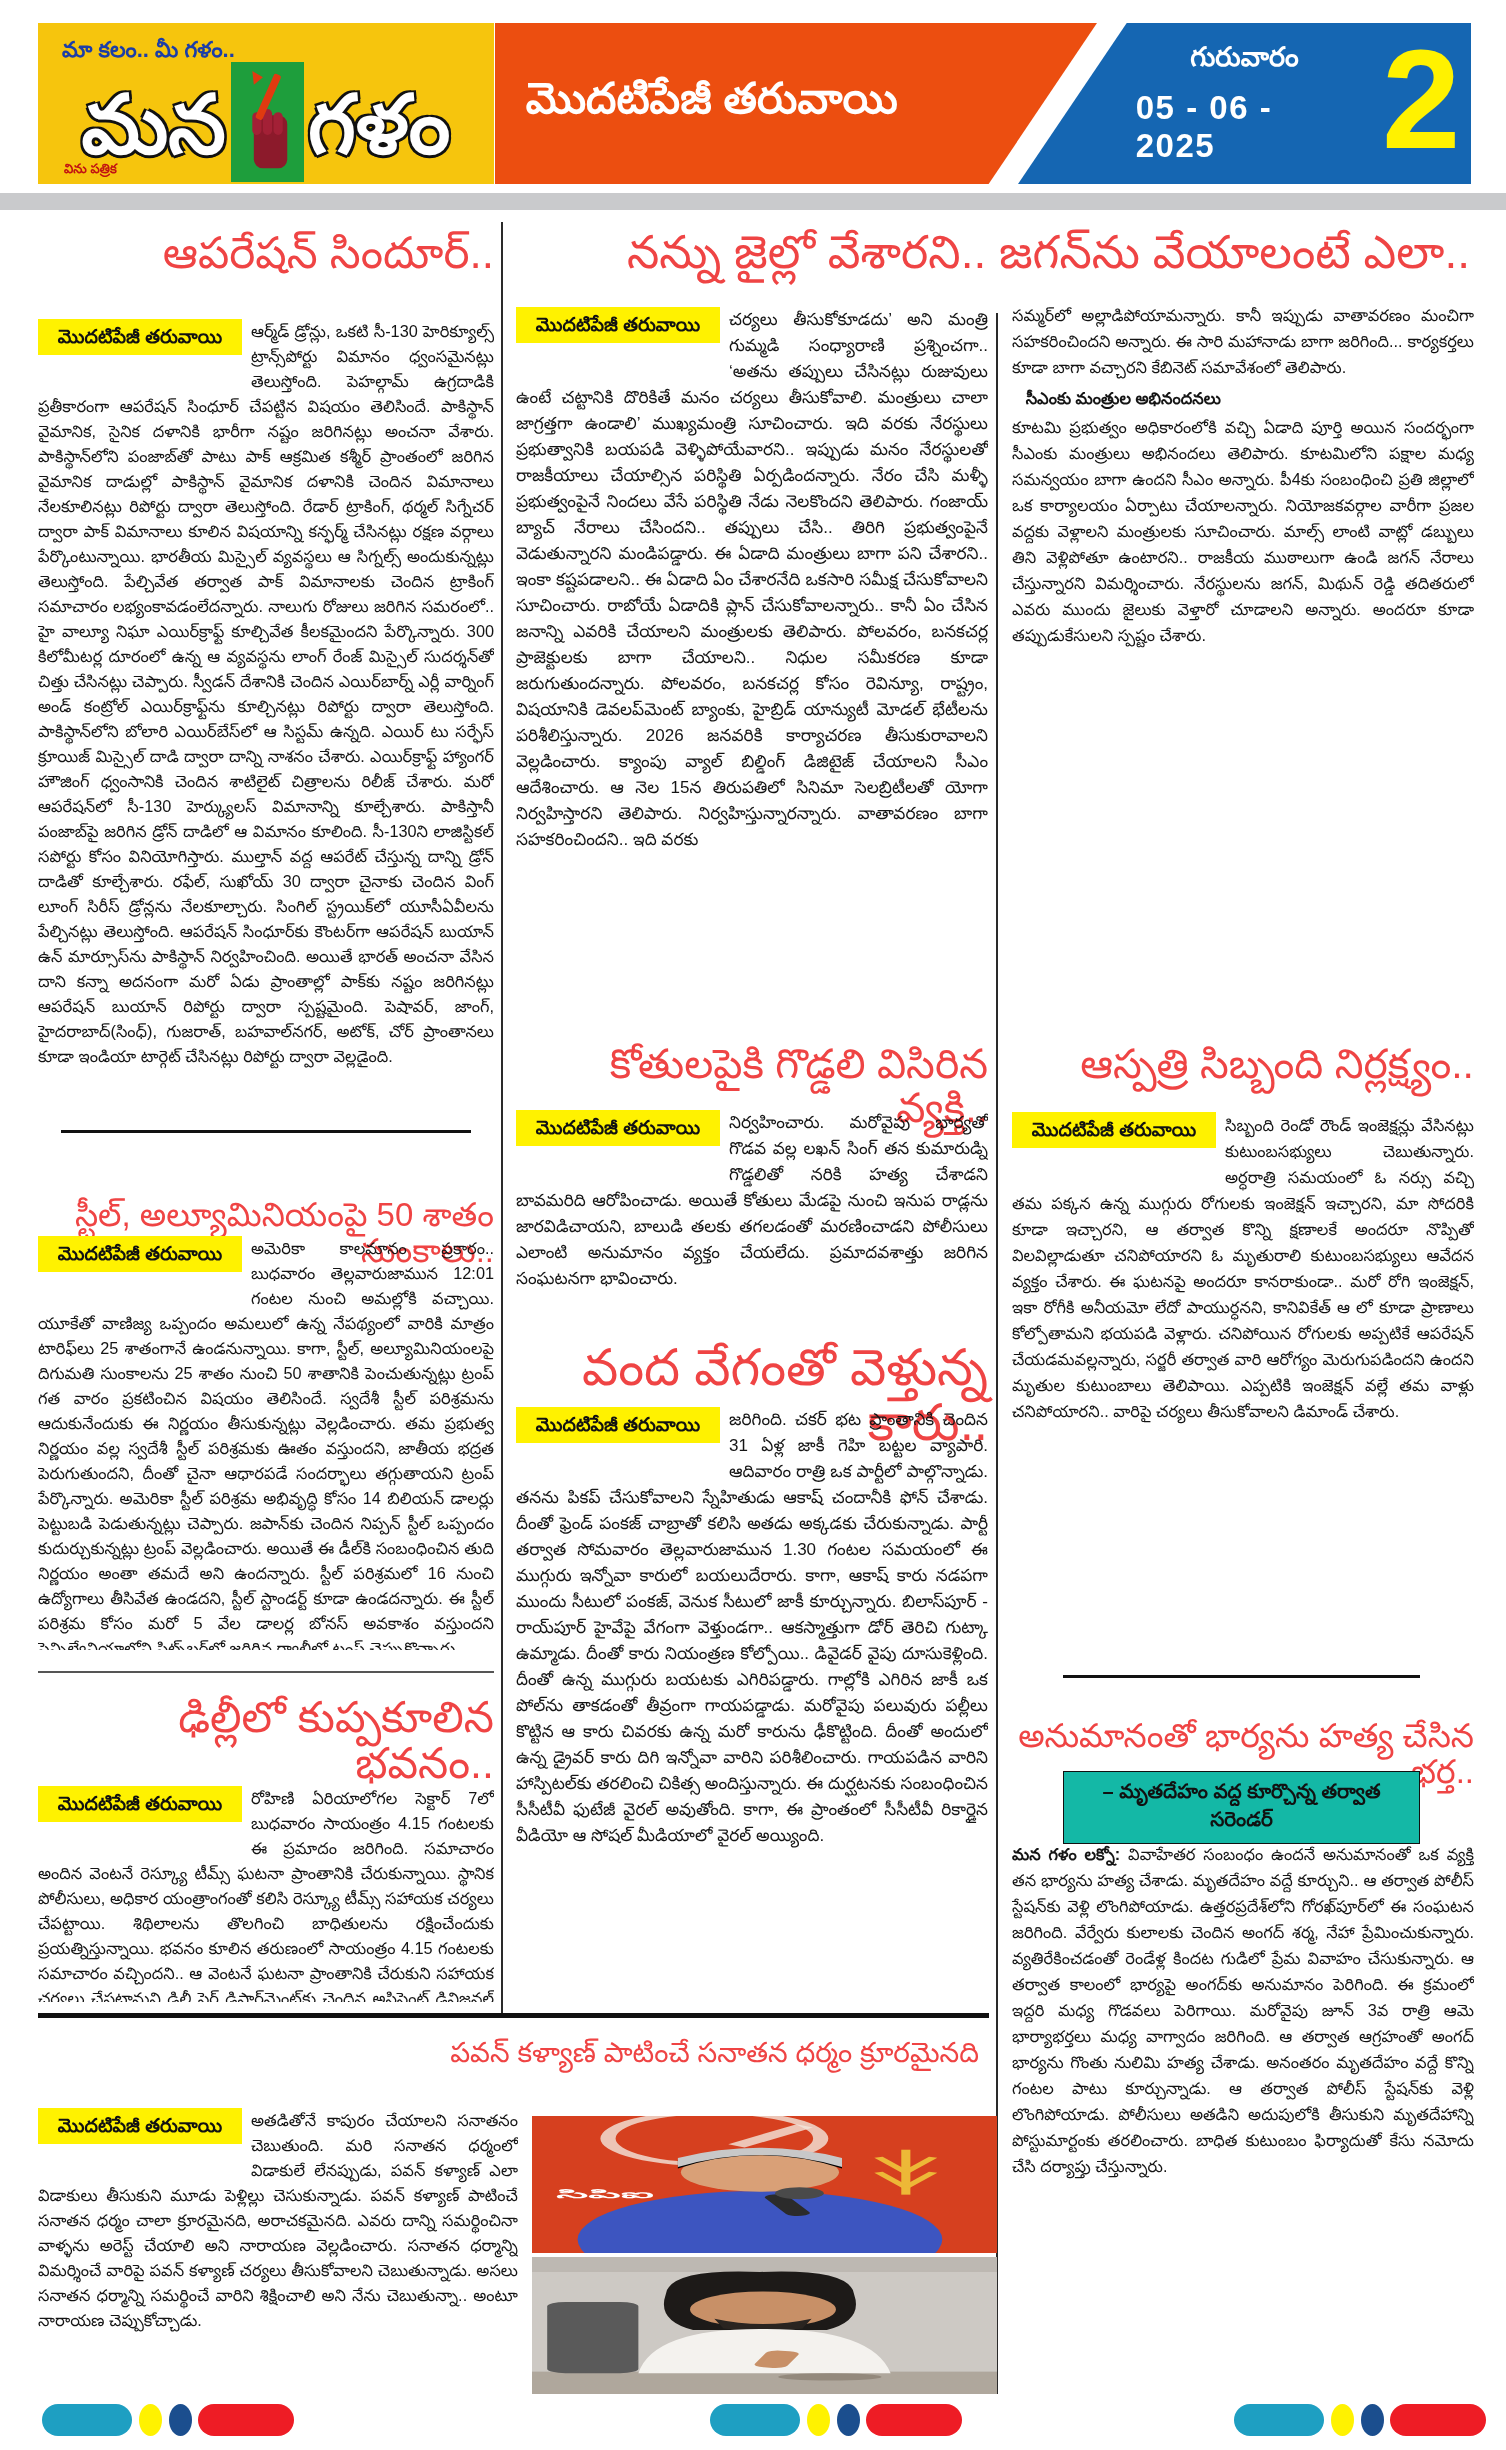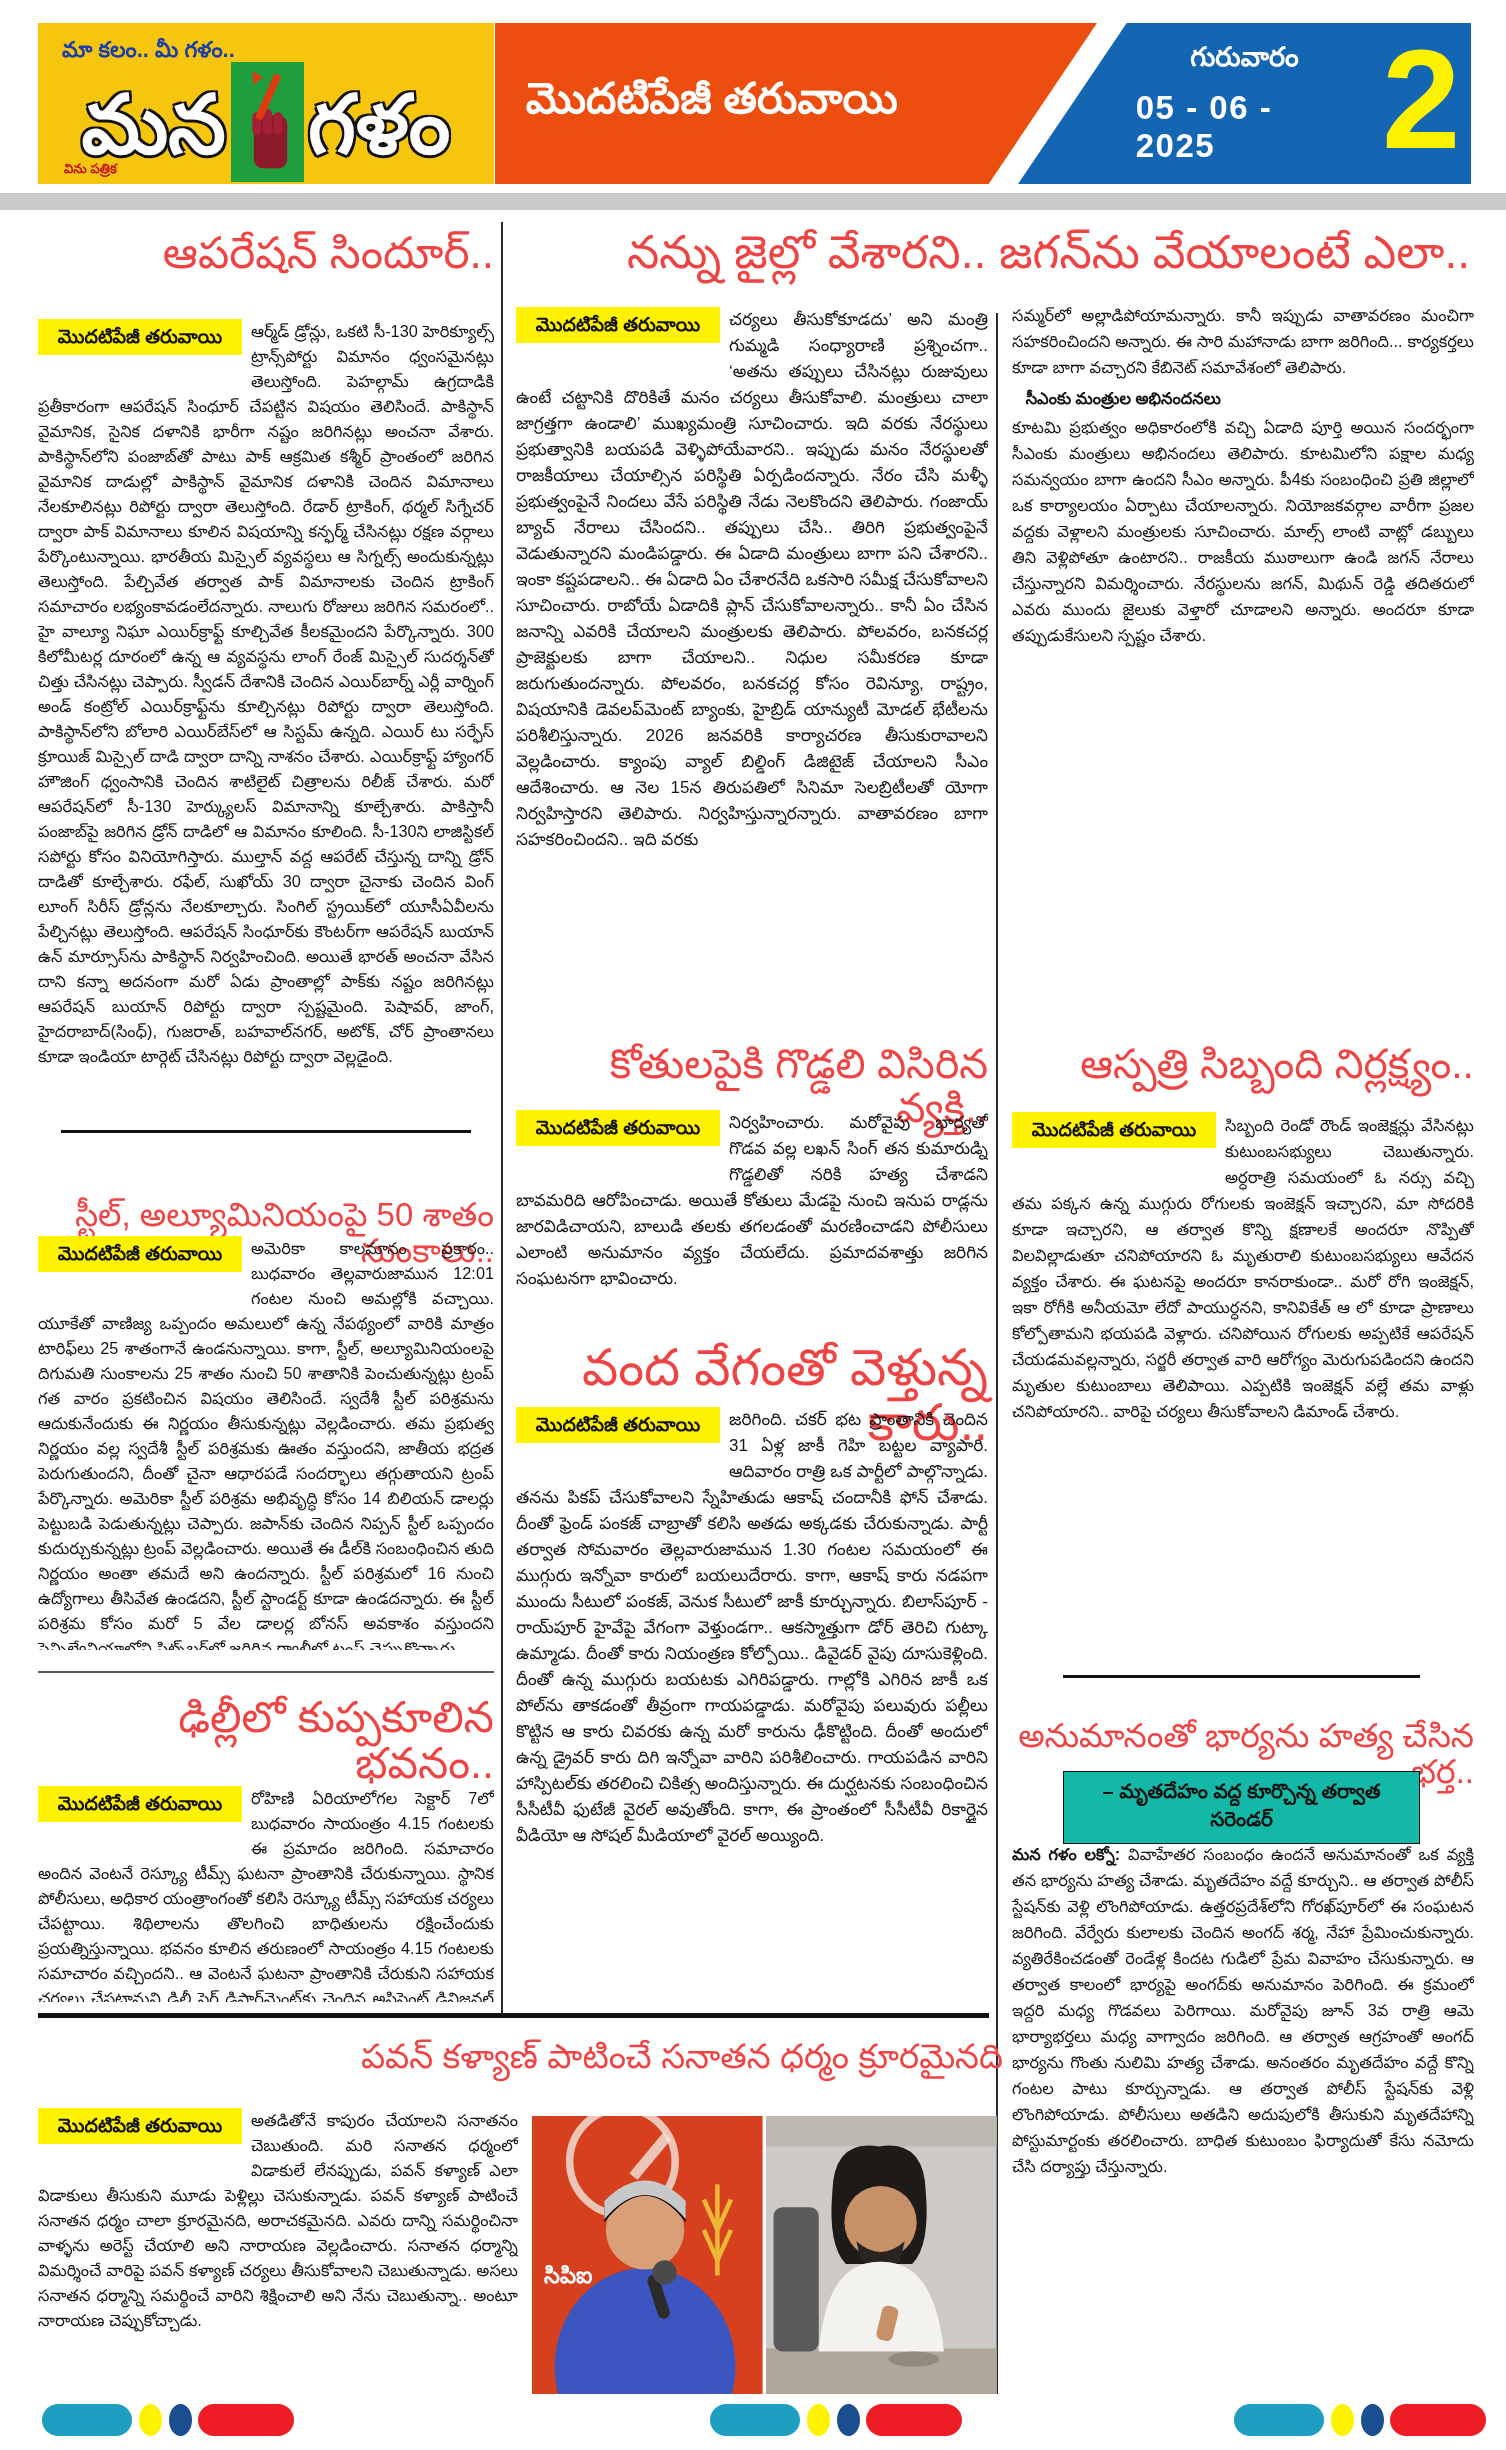--- a/index.html
+++ b/index.html
@@ -35,21 +35,21 @@
   .col-m{font-size:17px;line-height:26px;}
   .col-r{font-size:16.3px;line-height:26px;}
   .tag{float:left;width:204px;height:64px;margin-right:9px;
        background:linear-gradient(#FFF200 36px,transparent 36px);
        font-size:19px;font-weight:900;line-height:36px;text-align:center;color:#111;}
   .subhead-inline{font-weight:bold;margin:4.6px 0 3px 13.7px;}
   .boxed-subhead{position:absolute;border:1.5px solid #111;text-align:center;
                  font-weight:bold;font-size:20px;padding:7.6px 6px;background:#14b8a6;}
   .lead-bold{font-weight:bold;}
   
-  .photos{position:absolute;left:532px;top:2116px;width:465px;height:278px;display:flex;gap:3.8px;}
+  .photos{position:absolute;left:532px;top:2116px;width:465px;height:278px;display:flex;gap:3.8px;flex-direction:column;}
   .photo{flex:1;position:relative;overflow:hidden;}
   
   .pills{position:absolute;top:2404px;height:32px;display:flex;align-items:center;gap:6.8px;}
   .pills i{display:block;height:32px;}
   .p-teal{width:90px;border-radius:16px;background:#1E9FC2;}
   .p-yel{width:23px;border-radius:50%;background:#FFF200;}
   .p-blu{width:23px;border-radius:50%;background:#1B4E8E;}
   .p-red{width:96px;border-radius:16px;background:#EE1C25;}
 </style>
 </head>
@@ -140,21 +140,21 @@
     <span class="tag">మొదటిపేజీ తరువాయి</span>
     <span>సిబ్బంది రెండో రౌండ్ ఇంజెక్షన్లు వేసినట్లు కుటుంబసభ్యులు చెబుతున్నారు. అర్ధరాత్రి సమయంలో ఓ నర్సు వచ్చి తమ పక్కన ఉన్న ముగ్గురు రోగులకు ఇంజెక్షన్ ఇచ్చారని, మా సోదరికి కూడా ఇచ్చారని, ఆ తర్వాత కొన్ని క్షణాలకే అందరూ నొప్పితో విలవిల్లాడుతూ చనిపోయారని ఓ మృతురాలి కుటుంబసభ్యులు ఆవేదన వ్యక్తం చేశారు. ఈ ఘటనపై అందరూ కానరాకుండా.. మరో రోగి ఇంజెక్షన్, ఇకా రోగీకి అనీయమో లేదో పాయుర్ధనని, కానివికేత్ ఆ లో కూడా ప్రాణాలు కోల్పోతామని భయపడి వెళ్లారు. చనిపోయిన రోగులకు అప్పటికే ఆపరేషన్ చేయడమవల్లన్నారు, సర్జరీ తర్వాత వారి ఆరోగ్యం మెరుగుపడిందని ఉందని మృతుల కుటుంబాలు తెలిపాయి. ఎప్పటికి ఇంజెక్షన్ వల్లే తమ వాళ్లు చనిపోయారని.. వారిపై చర్యలు తీసుకోవాలని డిమాండ్ చేశారు.</span>
   </div>
 
   <div class="headline" style="left:38px;top:1694px;width:456px;font-size:43px;">ఢిల్లీలో కుప్పకూలిన భవనం..</div>
   <div class="bodytxt col-l" style="left:38px;top:1786px;width:456px;height:216px;">
     <span class="tag">మొదటిపేజీ తరువాయి</span>
     <span>రోహిణి ఏరియాలోగల సెక్టార్ 7లో బుధవారం సాయంత్రం 4.15 గంటలకు ఈ ప్రమాదం జరిగింది. సమాచారం అందిన వెంటనే రెస్క్యూ టీమ్స్ ఘటనా ప్రాంతానికి చేరుకున్నాయి. స్థానిక పోలీసులు, అధికార యంత్రాంగంతో కలిసి రెస్క్యూ టీమ్స్ సహాయక చర్యలు చేపట్టాయి. శిథిలాలను తొలగించి బాధితులను రక్షించేందుకు ప్రయత్నిస్తున్నాయి. భవనం కూలిన తరుణంలో సాయంత్రం 4.15 గంటలకు సమాచారం వచ్చిందని.. ఆ వెంటనే ఘటనా ప్రాంతానికి చేరుకుని సహాయక చర్యలు చేపట్టామని ఢిల్లీ ఫైర్ డిపార్ట్‌మెంట్‌కు చెందిన అసిస్టెంట్ డివిజనల్ ఆఫీసర్ తెలిపారు.</span>
   </div>
 
-  <div class="headline" style="left:52px;top:2038px;width:951px;font-size:34px;">పవన్ కళ్యాణ్ పాటించే సనాతన ధర్మం క్రూరమైనది</div>
+  <div class="headline" style="left:28px;top:2038px;width:951px;font-size:28px;">పవన్ కళ్యాణ్ పాటించే సనాతన ధర్మం క్రూరమైనది</div>
   <div class="bodytxt col-l" style="left:38px;top:2108px;width:480px;height:279px;">
     <span class="tag">మొదటిపేజీ తరువాయి</span>
     <span>అతడితోనే కాపురం చేయాలని సనాతనం చెబుతుంది. మరి సనాతన ధర్మంలో విడాకులే లేనప్పుడు, పవన్ కళ్యాణ్ ఎలా విడాకులు తీసుకుని మూడు పెళ్లిల్లు చెసుకున్నాడు. పవన్ కళ్యాణ్ పాటించే సనాతన ధర్మం చాలా క్రూరమైనది, అరాచకమైనది. ఎవరు దాన్ని సమర్థించినా వాళ్ళను అరెస్ట్ చేయాలి అని నారాయణ వెల్లడించారు. సనాతన ధర్మాన్ని విమర్శించే వారిపై పవన్ కళ్యాణ్ చర్యలు తీసుకోవాలని చెబుతున్నాడు. అసలు సనాతన ధర్మాన్ని సమర్థించే వారిని శిక్షించాలి అని నేను చెబుతున్నా.. అంటూ నారాయణ చెప్పుకోచ్చాడు.</span>
   </div>
 
   <div class="photos">
     <div class="photo">
       <svg width="100%" height="100%" viewBox="0 0 306 366" preserveAspectRatio="none">
         <rect width="306" height="366" fill="#D6401F"></rect>
         <circle cx="120" cy="60" r="70" fill="none" stroke="#F3E6DC" stroke-width="10" opacity="0.8"></circle>

